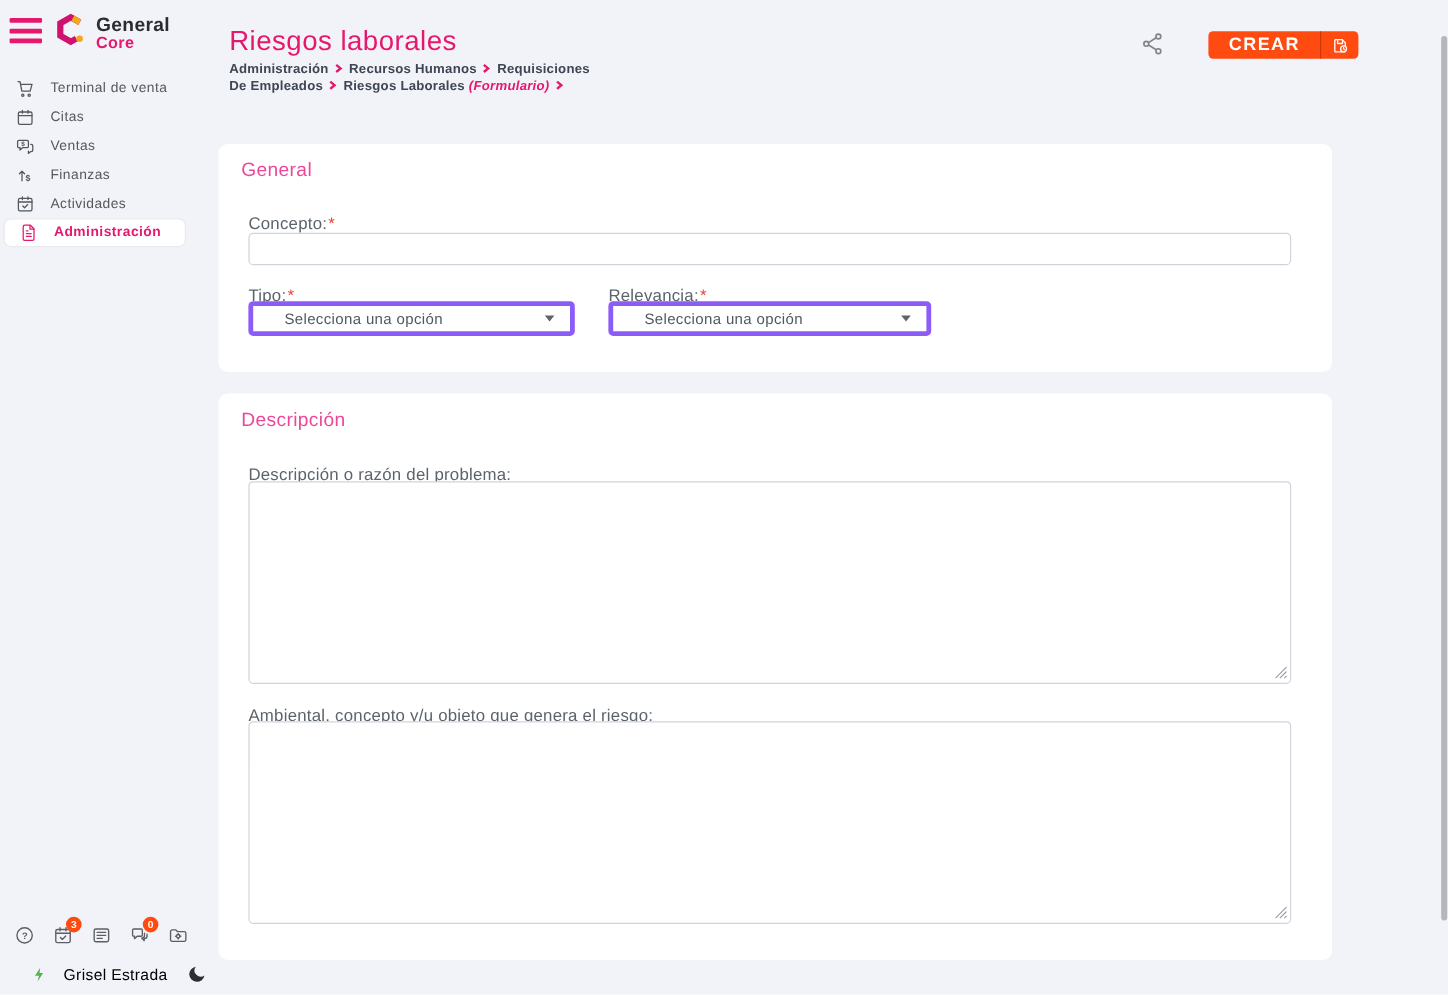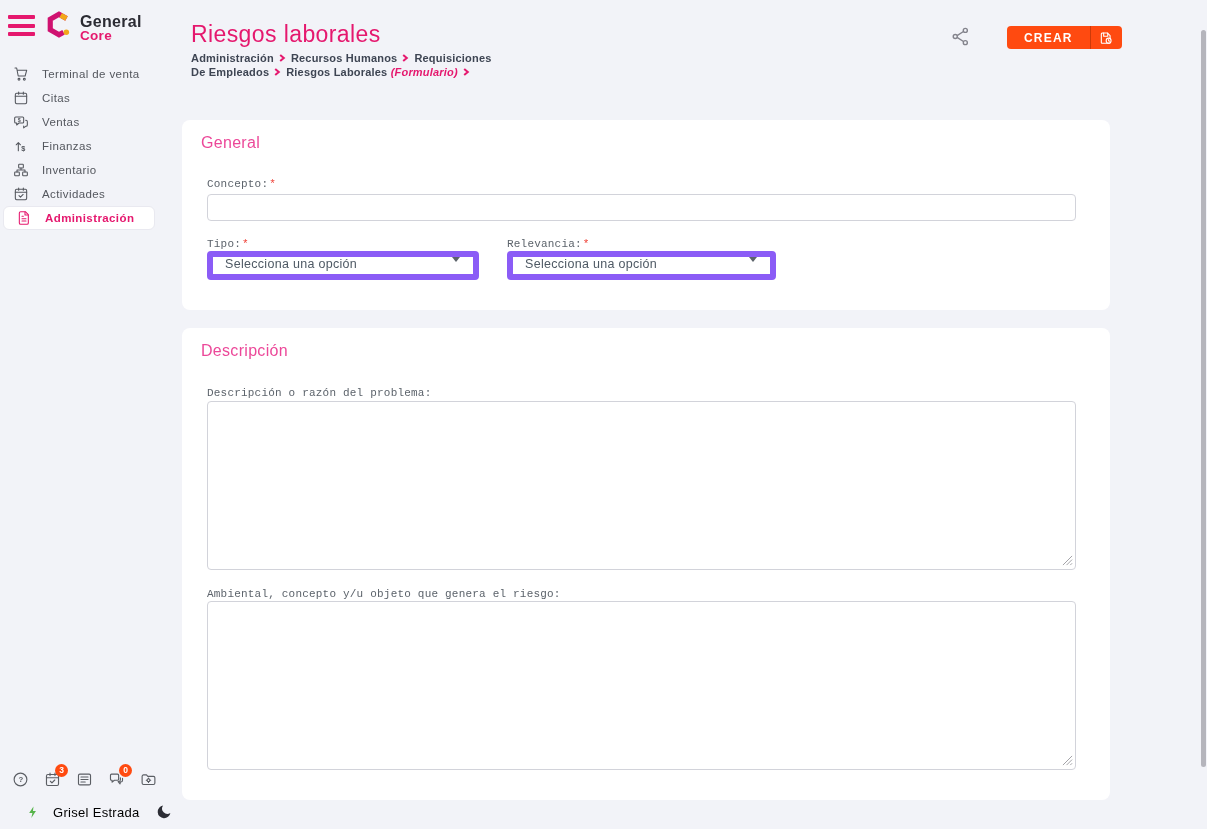--- a/index.html
+++ b/index.html
@@ -41,38 +41,38 @@
     font-size:11px; font-weight:700; color:#3e4553; line-height:14px; letter-spacing:.2px; }
   .crumb { cursor:pointer; }
   .crumb-sep { display:inline-block; margin:0 5px; }
   .crumb-sep svg { width:7px; height:8px; }
   .crumb-suffix { color:#e5186e; font-style:italic; }
   .share-btn { position:absolute; left:948px; top:26px; width:24px; height:24px;
     background:none; border:none; cursor:pointer; color:#83838c; }
   .share-btn svg { width:21px; height:21px; }
   .create-btn { position:absolute; left:1007px; top:26px; height:23px; display:flex; align-items:stretch;
     background:#ff4a10; border:none; border-radius:4px; cursor:pointer; padding:0; overflow:hidden; }
-  .create-label { display:flex; align-items:center; padding:0 17px; color:#fff; font-size:12px;
+  .create-label { display:flex; align-items:center; padding:0 17px; color:#fff; font-size:15px;
     font-weight:700; letter-spacing:1.2px; font-family:"Liberation Sans", sans-serif; }
   .create-divider { width:1px; background:#cc3a09; }
   .create-icon { width:31px; display:flex; align-items:center; justify-content:center; color:#fff; }
   .create-icon svg { width:14px; height:14px; }
   
   .card { position:absolute; left:182px; width:928px; background:#fff; border-radius:8px; }
   .card-general { top:120px; height:190px; }
   .card-desc { top:328px; height:472px; }
   .card h2 { position:absolute; left:19px; top:14px; font-size:16px; font-weight:500;
     color:#ec4899; letter-spacing:.3px; }
-  .f-label { position:absolute; font-size:11px; color:#5c636b; letter-spacing:.2px;font-family:Liberation Mono, monospace; }
+  .f-label { position:absolute; font-size:14px; color:#5c636b; letter-spacing:.2px; }
   .req { color:#ef4036; margin-left:1px; }
   .text-input { position:absolute; left:25px; top:74px; width:869px; height:27px;
     border:1px solid #d2d3da; border-radius:4px; background:#fff; outline:none;
     font-family:"Liberation Sans", sans-serif; font-size:12.5px; color:#3e4553; padding:0 10px; }
-  .select-box { position:absolute; top:131px; height:29px; border:6px solid #8b5cf6; border-radius:4px;
-    background:#fff; display:flex; align-items:flex-start; padding:0 12px; cursor:pointer; }
+  .select-box { position:absolute; top:131px; height:29px; border:4px solid #8b5cf6; border-radius:4px;
+    background:#fff; display:flex; align-items:center; padding:0 26px; cursor:pointer; }
   .select-text { font-size:12.5px; color:#4e5964; letter-spacing:.3px; }
   .caret { position:absolute; right:13px; width:0; height:0;
     border-left:4.5px solid transparent; border-right:4.5px solid transparent; border-top:5px solid #5c636b; }
   .ta-wrap { position:absolute; left:25px; width:869px; height:169px; }
   .ta-wrap textarea { width:869px; height:169px; resize:none; border:1px solid #d2d3da; border-radius:4px;
     outline:none; font-family:"Liberation Sans", sans-serif; font-size:12.5px; color:#3e4553; padding:8px 10px; }
   .grip { position:absolute; right:3px; bottom:4px; width:11px; height:11px; cursor:nwse-resize; }
   
   .scroll-thumb { position:absolute; left:1201px; top:30px; width:5px; height:737px;
     background:#b5b5bc; border-radius:3px; cursor:grab; }
@@ -130,31 +130,20 @@
         <span class="mi-label">Ventas</span>
       </div>
       <div class="menu-item">
         <span class="mi-icon">
           <svg viewBox="0 0 24 24" fill="none" stroke="currentColor" stroke-width="1.6" stroke-linecap="round" stroke-linejoin="round">
             <path d="M8 19V7M4.8 10.2L8 7l3.2 3.2"></path>
             <text x="12.5" y="19.5" font-size="11" stroke="none" fill="currentColor" font-weight="bold">$</text>
           </svg>
           </span>
         <span class="mi-label">Finanzas</span>
-      </div>
-      <div class="menu-item">
-        <span class="mi-icon">
-          <svg viewBox="0 0 24 24" fill="none" stroke="currentColor" stroke-width="1.6" stroke-linecap="round" stroke-linejoin="round">
-            <rect x="8.5" y="3.5" width="7" height="5.5" rx="1"></rect>
-            <rect x="2.5" y="15" width="7" height="5.5" rx="1"></rect>
-            <rect x="14.5" y="15" width="7" height="5.5" rx="1"></rect>
-            <path d="M12 9v3M6 15v-3h12v3"></path>
-          </svg>
-          </span>
-        <span class="mi-label">Inventario</span>
       </div>
       <div class="menu-item">
         <span class="mi-icon">
           <svg viewBox="0 0 24 24" fill="none" stroke="currentColor" stroke-width="1.6" stroke-linecap="round" stroke-linejoin="round">
             <rect x="3.5" y="5" width="17" height="15.5" rx="2"></rect>
             <path d="M8.5 3v3.5M15.5 3v3.5M3.5 9.5h17M9 14.5l2.2 2.2 4-4"></path>
           </svg>
           </span>
         <span class="mi-label">Actividades</span>
       </div>

